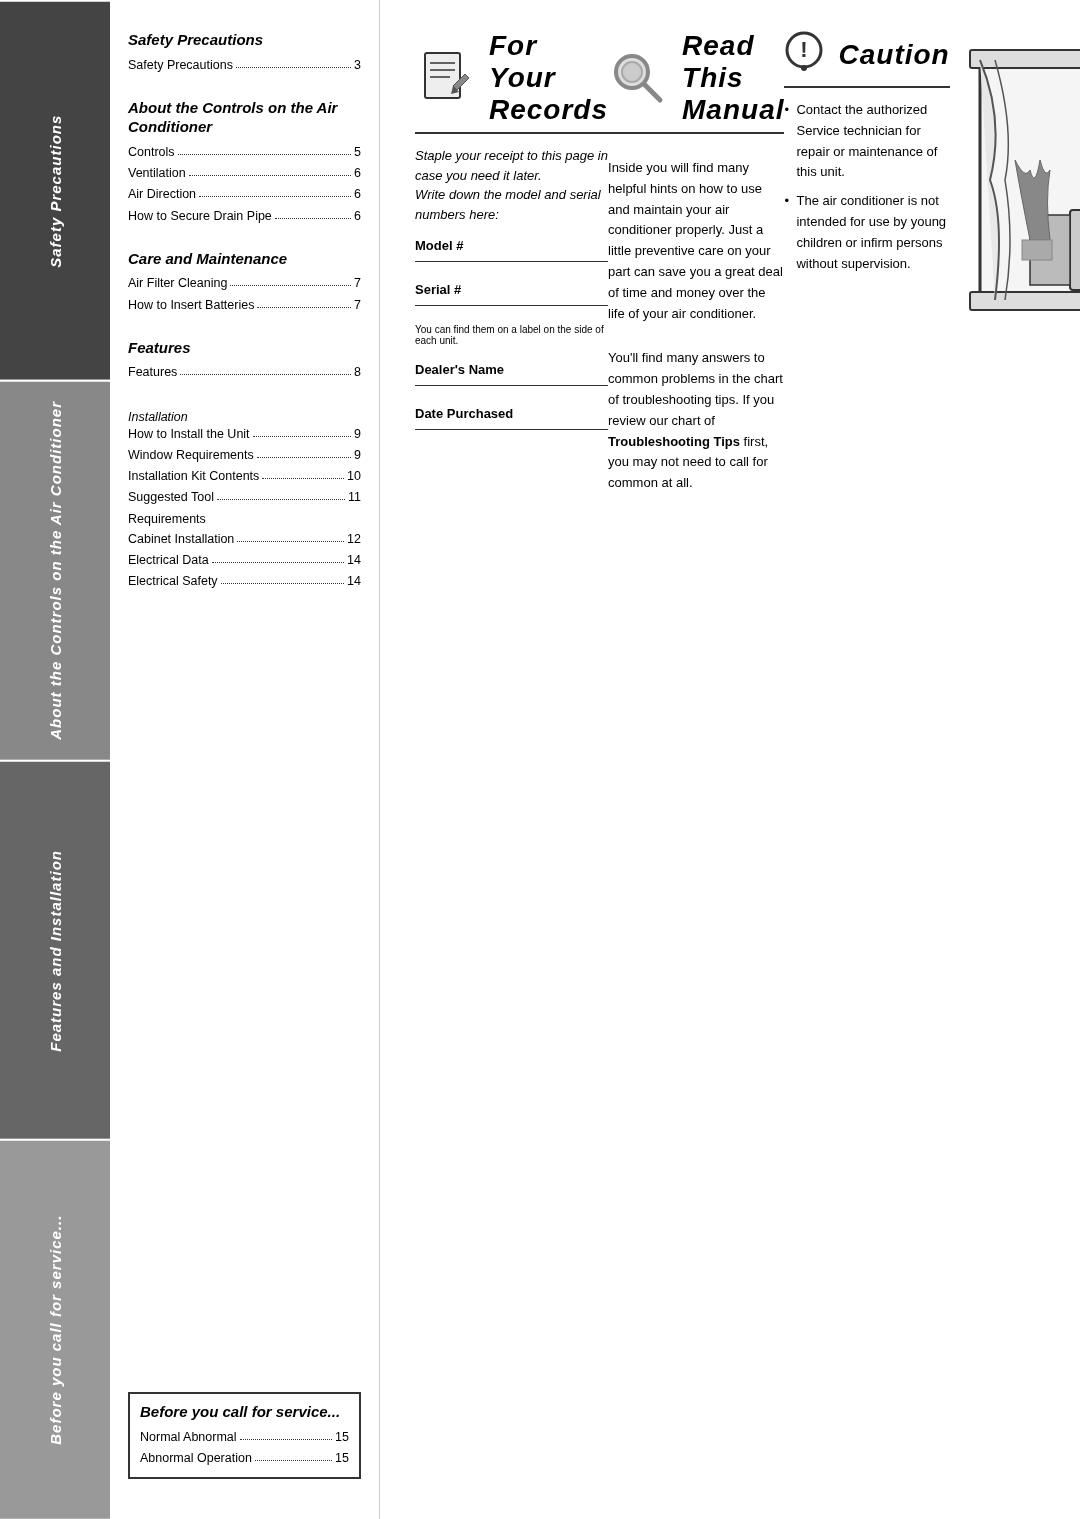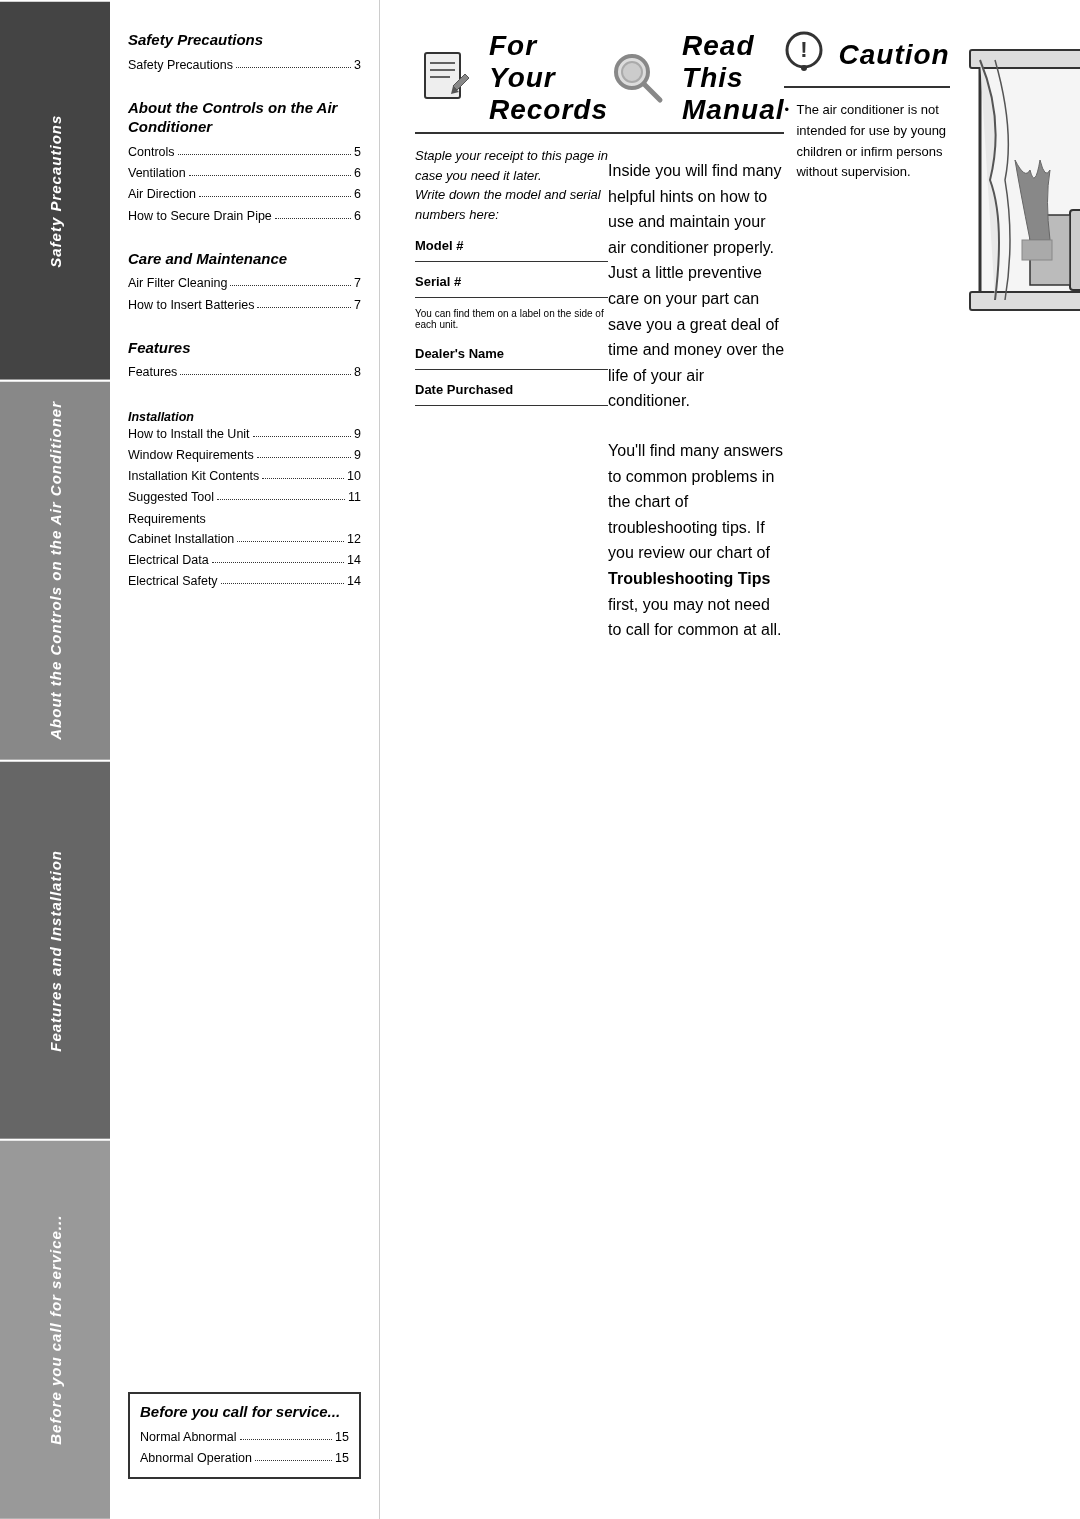--- a/index.html
+++ b/index.html
@@ -79,21 +79,21 @@
     }
     .toc-item .page-num {
       font-size: 12.5px;
     }
     .toc-item-label {
       white-space: nowrap;
     }
 
     .toc-item-italic {
       font-style: italic;
-      font-weight: bold;
+      font-weight: normal;
       font-size: 12.5px;
       margin-top: 4px;
     }
 
     .before-service-box {
       border: 2px solid #333;
       padding: 8px 10px;
       margin-bottom: 10px;
     }
     .before-service-box .toc-heading {
@@ -134,21 +134,21 @@
     }
 
     .italic-text {
       font-style: italic;
       font-size: 13px;
       line-height: 1.5;
       margin-bottom: 12px;
     }
 
     .field-row {
-      margin-bottom: 10px;
+      margin-bottom: 18px;
     }
     .field-label {
       font-size: 13px;
       font-weight: bold;
     }
     .field-line {
       border-bottom: 1px solid #333;
       height: 6px;
       width: 100%;
       margin-top: 2px;
@@ -157,21 +157,21 @@
       font-size: 10px;
       margin: 10px 0 14px 0;
     }
 
     
     .read-this-manual {
       margin-bottom: 22px;
     }
 
     .body-text {
-      font-size: 16px;
+      font-size: 13px;
       line-height: 1.6;
       margin-bottom: 10px;
       margin-top: 24px;
     }
     .body-text strong {
       font-weight: bold;
     }
 
     
     .caution-section {
@@ -423,20 +423,21 @@
   <div class="caution-section">
     <div class="caution-title-row">
 
       <svg class="caution-icon" viewBox="0 0 40 50" fill="none" xmlns="http://www.w3.org/2000/svg">
         <circle cx="20" cy="20" r="17" stroke="#333" stroke-width="3" fill="none"></circle>
         <text x="20" y="27" text-anchor="middle" font-size="22" font-weight="bold" fill="#333">!</text>
         <circle cx="20" cy="38" r="3" fill="#333"></circle>
       </svg>
       <span class="caution-title">Caution</span>
     </div>
+    <div class="caution-bullet">Contact the authorized Service technician for repair or maintenance of this unit.</div>
     <div class="caution-bullet">The air conditioner is not intended for use by young children or infirm persons without supervision.</div>
   </div>
 
   <div class="illustration">
     <svg width="420" height="280" viewBox="0 0 420 280" fill="none" xmlns="http://www.w3.org/2000/svg">
 
       <rect x="30" y="20" width="360" height="240" rx="4" stroke="#333" stroke-width="3" fill="#f5f5f5"></rect>
 
       <rect x="20" y="10" width="380" height="18" rx="2" stroke="#333" stroke-width="2" fill="#ddd"></rect>
 

